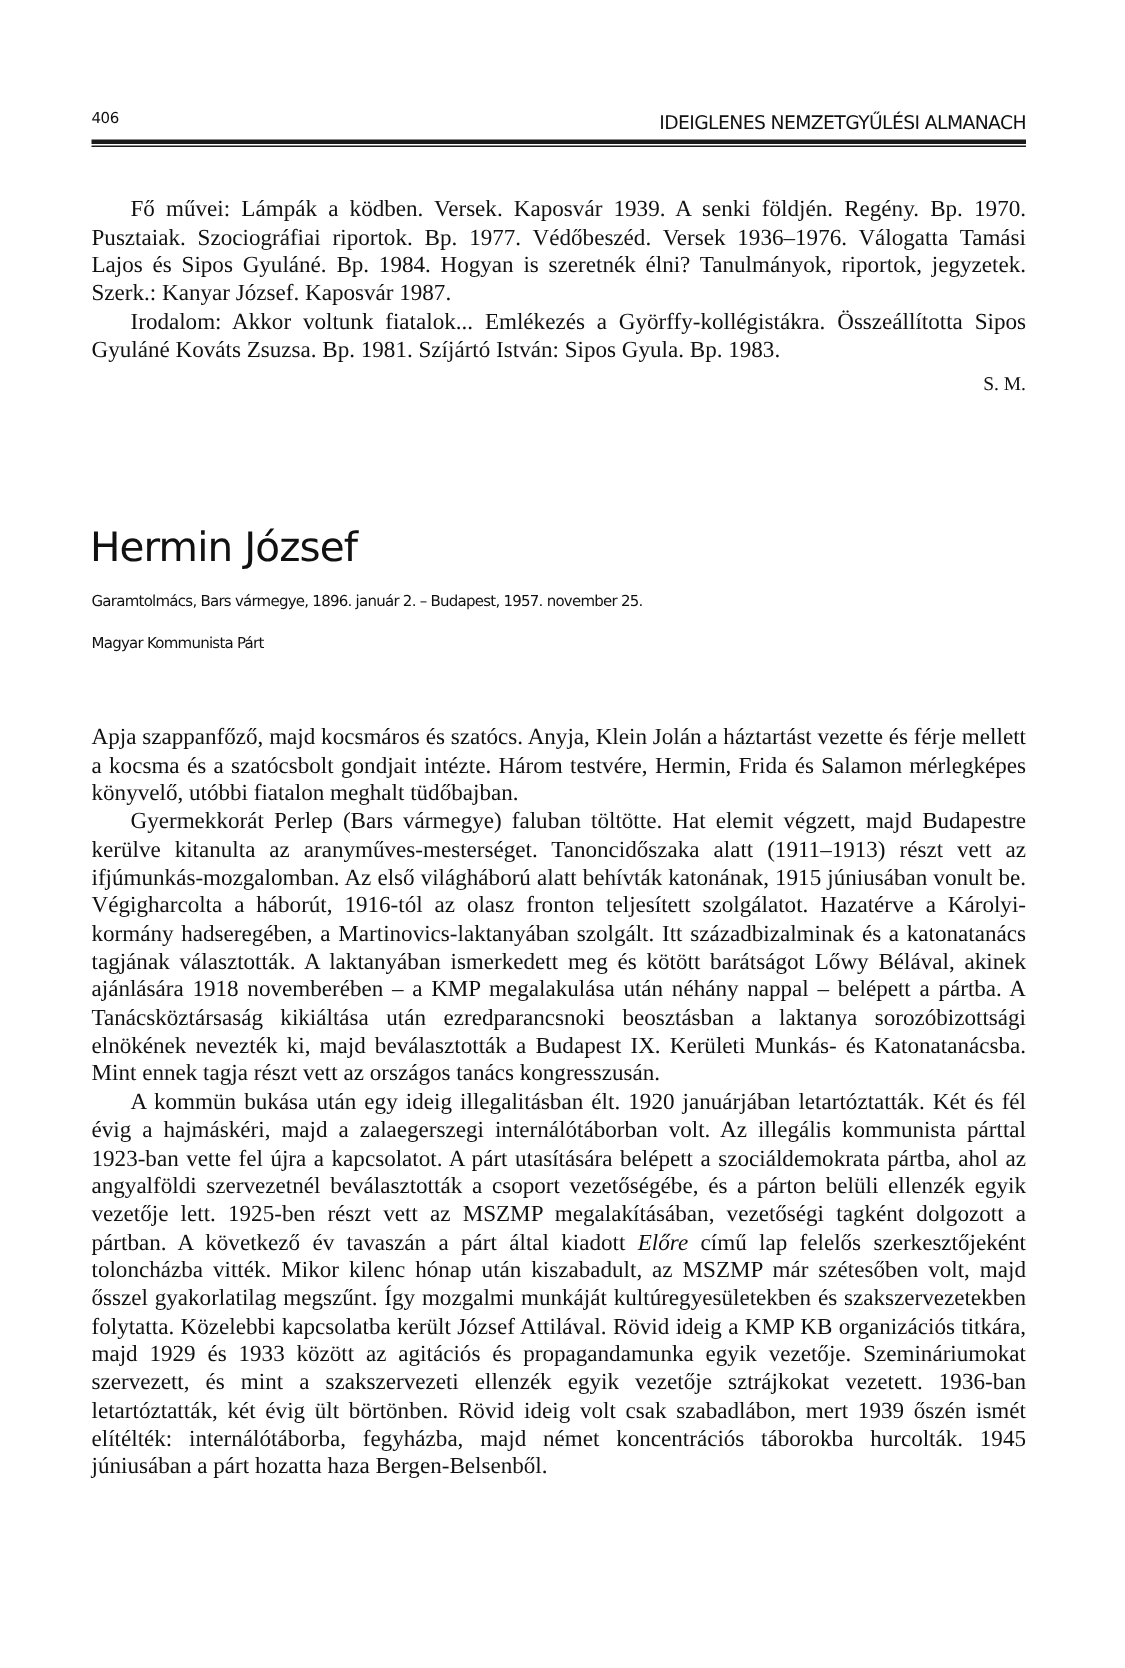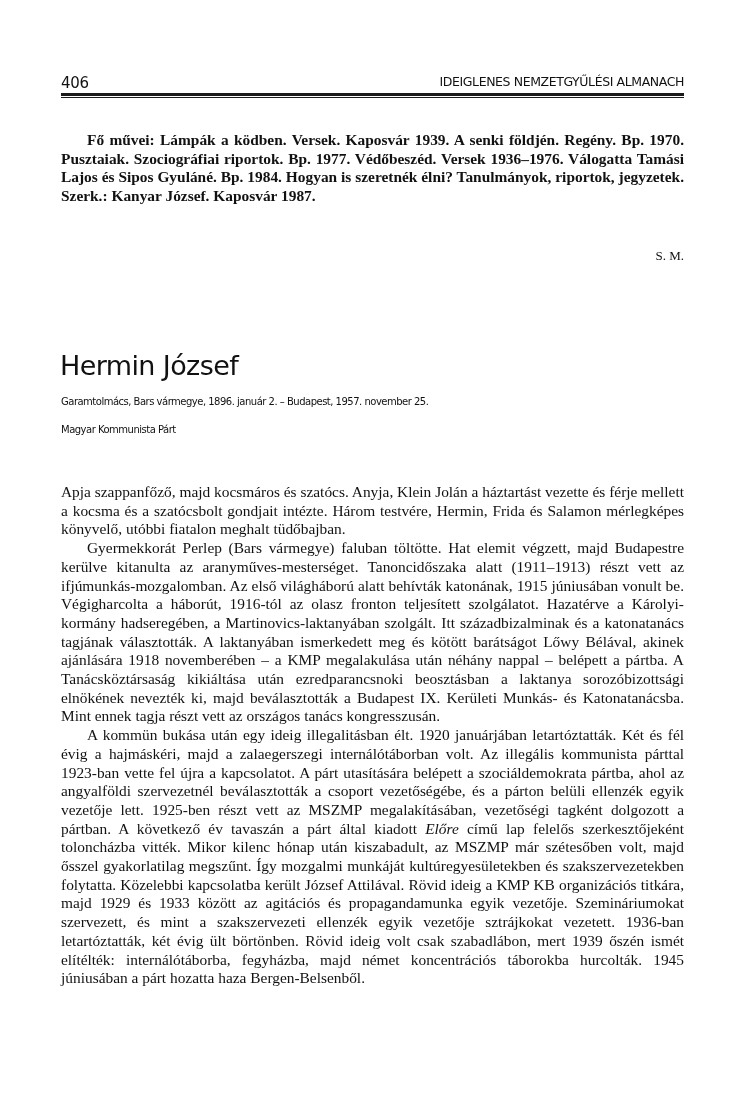--- a/index.html
+++ b/index.html
@@ -1,27 +1,27 @@
 <!DOCTYPE html>
 <html><head>
   <meta charset="utf-8">
   <style>
     html, body { margin: 0; padding: 0; background: #ffffff; }
     body { width: 750px; height: 1112px; position: relative; overflow: hidden; color: #111; }
     .header { position: absolute; left: 61px; width: 623px; top: 74px; height: 26px; }
-    .page-number { position: absolute; left: 0; top: 0; font-family: "DejaVu Sans", sans-serif; font-size: 15px; letter-spacing: -0.3px; }
+    .page-number { position: absolute; left: 0; top: 0; font-family: "DejaVu Sans", sans-serif; font-size: 10px; letter-spacing: -0.3px; }
     .running-title { position: absolute; right: 0; top: 0; font-family: "DejaVu Sans", sans-serif; font-size: 12.5px; letter-spacing: -0.4px; padding-left: 26px; }
     .rule-thick { position: absolute; left: 0; right: 0; top: 19px; height: 3px; background: #1a1a1a; }
     .rule-thin { position: absolute; left: 0; right: 0; top: 23px; height: 1px; background: #1a1a1a; }
 
     .serif { font-family: "Liberation Serif", serif; font-size: 15.4px; line-height: 18.7px; text-align: justify; }
     .serif p { margin: 0; text-indent: 26px; }
     .serif p.noindent { text-indent: 0; }
 
-    .works { position: absolute; left: 61px; width: 623px; top: 131px; font-weight: bold; }
+    .works { position: absolute; left: 61px; width: 623px; top: 131px; }
     .signature { position: absolute; right: 66px; top: 248px; font-family: "Liberation Serif", serif; font-size: 13px; }
 
     .entry-name { position: absolute; left: 60px; top: 350px; font-family: "DejaVu Sans", sans-serif; font-size: 27px; font-weight: normal; letter-spacing: -0.6px; margin: 0; }
     .entry-dates { position: absolute; left: 61px; top: 396px; font-family: "DejaVu Sans", sans-serif; font-size: 10px; letter-spacing: -0.5px; }
     .entry-party { position: absolute; left: 61px; top: 424px; font-family: "DejaVu Sans", sans-serif; font-size: 10px; letter-spacing: -0.5px; }
 
     .bio { position: absolute; left: 61px; width: 623px; top: 483px; }
     em { }
   </style>
 </head>
@@ -29,20 +29,21 @@
 
 <div class="header">
   <span class="page-number">406</span>
   <span class="running-title">IDEIGLENES NEMZETGYŰLÉSI ALMANACH</span>
   <div class="rule-thick"></div>
   <div class="rule-thin"></div>
 </div>
 
 <div class="works serif">
   <p>Fő művei: Lámpák a ködben. Versek. Kaposvár 1939. A senki földjén. Regény. Bp. 1970. Pusztaiak. Szociográfiai riportok. Bp. 1977. Védőbeszéd. Versek 1936–1976. Válogatta Tamási Lajos és Sipos Gyuláné. Bp. 1984. Hogyan is szeretnék élni? Tanulmányok, riportok, jegyzetek. Szerk.: Kanyar József. Kaposvár 1987.</p>
+  <p>Irodalom: Akkor voltunk fiatalok... Emlékezés a Györffy-kollégistákra. Összeállította Sipos Gyuláné Kováts Zsuzsa. Bp. 1981. Szíjártó István: Sipos Gyula. Bp. 1983.</p>
 </div>
 <div class="signature">S. M.</div>
 
 <h1 class="entry-name">Hermin József</h1>
 <div class="entry-dates">Garamtolmács, Bars vármegye, 1896. január 2. – Budapest, 1957. november 25.</div>
 <div class="entry-party">Magyar Kommunista Párt</div>
 
 <div class="bio serif">
   <p class="noindent">Apja szappanfőző, majd kocsmáros és szatócs. Anyja, Klein Jolán a háztartást vezette és férje mellett a kocsma és a szatócsbolt gondjait intézte. Három testvére, Hermin, Frida és Salamon mérlegképes könyvelő, utóbbi fiatalon meghalt tüdőbajban.</p>
   <p>Gyermekkorát Perlep (Bars vármegye) faluban töltötte. Hat elemit végzett, majd Budapestre kerülve kitanulta az aranyműves-mesterséget. Tanoncidőszaka alatt (1911–1913) részt vett az ifjúmunkás-mozgalomban. Az első világháború alatt behívták katonának, 1915 júniusában vonult be. Végigharcolta a háborút, 1916-tól az olasz fronton teljesített szolgálatot. Hazatérve a Károlyi-kormány hadseregében, a Martinovics-laktanyában szolgált. Itt századbizalminak és a katonatanács tagjának választották. A laktanyában ismerkedett meg és kötött barátságot Lőwy Bélával, akinek ajánlására 1918 novemberében – a KMP megalakulása után néhány nappal – belépett a pártba. A Tanácsköztársaság kikiáltása után ezredparancsnoki beosztásban a laktanya sorozóbizottsági elnökének nevezték ki, majd beválasztották a Budapest IX. Kerületi Munkás- és Katonatanácsba. Mint ennek tagja részt vett az országos tanács kongresszusán.</p>

